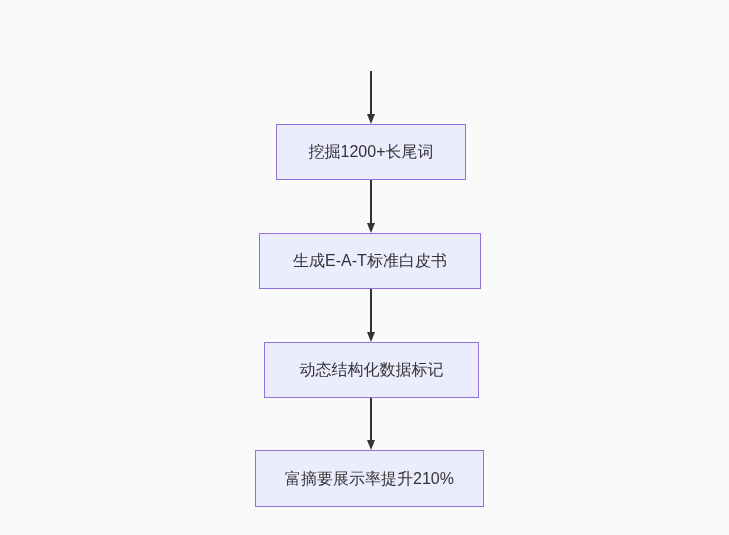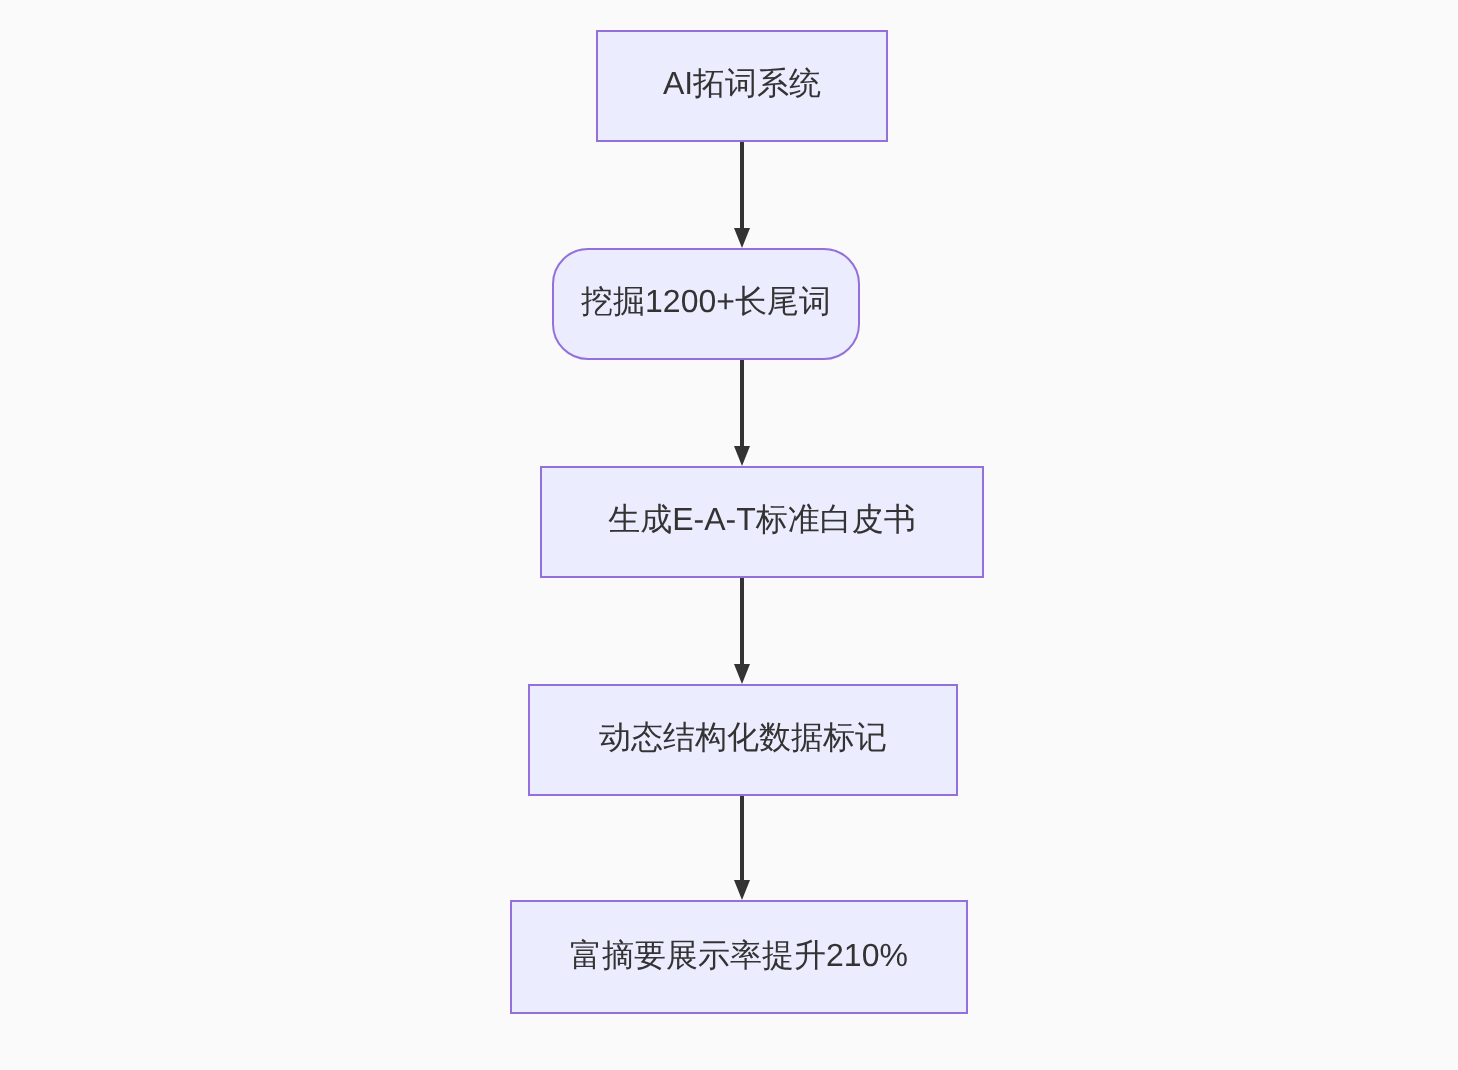--- a/index.html
+++ b/index.html
@@ -26,22 +26,22 @@
     justify-content: center;
     background: var(--node-fill);
     border: 1px solid var(--node-border);
     color: var(--text);
     font-size: 16px;
     line-height: 1;
     text-align: center;
     white-space: nowrap;
   }
   .n1 { left: 298px; top: 15px;  width: 146px; height: 56px; }
-  .n2 { left: 276px; top: 124px; width: 154px; height: 56px; border-radius: 18px; }
-  .n3 { left: 270px; top: 233px; width: 222px; height: 56px; }
+  .n2 { left: 276px; top: 124px; width: 190px; height: 56px; }
+  .n3 { left: 259px; top: 233px; width: 222px; height: 56px; }
   .n4 { left: 264px; top: 342px; width: 215px; height: 56px; }
   .n5 { left: 255px; top: 450px; width: 229px; height: 57px; }
 
   .arrow {
     position: absolute;
     left: 366px;
     width: 10px;
   }
   .a1 { top: 71px;  height: 53px; }
   .a2 { top: 180px; height: 53px; }
@@ -64,23 +64,20 @@
     border-left: 4px solid transparent;
     border-right: 4px solid transparent;
     border-top: 10px solid var(--arrow);
   }
 </style>
 </head>
 <body>
 
 <div class="canvas">
 
-  <div class="node n1">
-    <span>AI拓词系统</span>
-  </div>
 
   <div class="arrow a1">
     <div class="arrow-line"></div>
     <div class="arrow-head"></div>
   </div>
 
   <div class="node n2">
     <span>挖掘1200+长尾词</span>
   </div>
 

